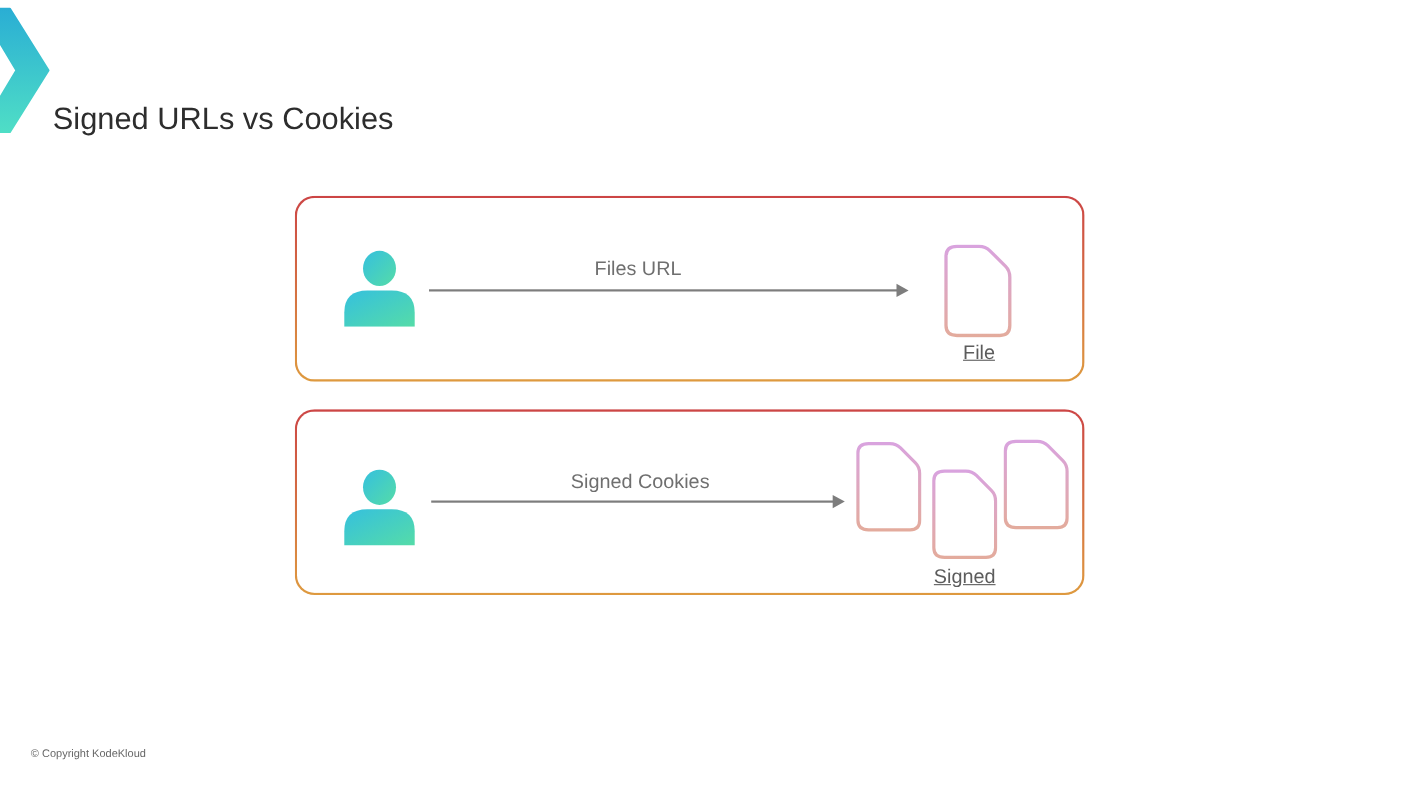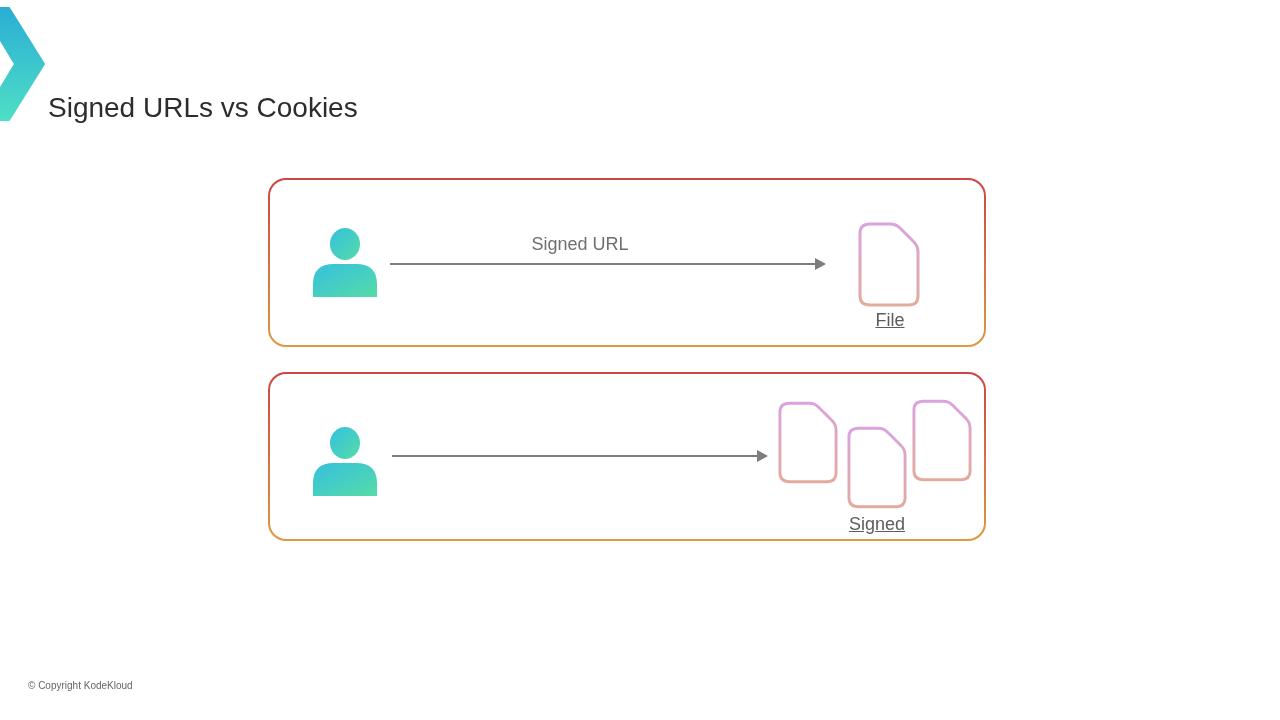--- a/index.html
+++ b/index.html
@@ -126,35 +126,36 @@
 
   <h1 class="title">Signed URLs vs Cookies</h1>
 
   <div class="panel panel-1"></div>
 
   <svg class="person person-1" width="66" height="70" viewBox="0 0 66 70">
     <ellipse cx="33" cy="17" rx="15" ry="16" fill="url(#gradPerson)"></ellipse>
     <path d="M1 70 V57 Q1 37 22 37 H44 Q65 37 65 57 V70 Z" fill="url(#gradPerson)"></path>
   </svg>
 
-  <div class="arrow-label arrow-label-1">Signed URL</div>
+  <div class="arrow-label arrow-label-1">Files URL</div>
   <div class="arrow-line arrow-line-1"></div>
 
   <svg class="file-icon file-icon-1" width="62" height="85" viewBox="0 0 62 85">
     <path d="M12 2 H32 Q38 2 42 6 L56 20 Q60 24 60 30 V74 Q60 83 51 83 H12 Q2 83 2 74 V11 Q2 2 12 2 Z" fill="none" stroke="url(#gradFile)" stroke-width="3" stroke-linejoin="round"></path>
   </svg>
   <div class="file-label file-label-1">File</div>
 
   <div class="panel panel-2"></div>
 
   <svg class="person person-2" width="66" height="70" viewBox="0 0 66 70">
     <ellipse cx="33" cy="17" rx="15" ry="16" fill="url(#gradPerson)"></ellipse>
     <path d="M1 70 V57 Q1 37 22 37 H44 Q65 37 65 57 V70 Z" fill="url(#gradPerson)"></path>
   </svg>
 
+  <div class="arrow-label arrow-label-2">Signed Cookies</div>
   <div class="arrow-line arrow-line-2"></div>
 
   <svg class="file-icon file-icon-2a" width="60" height="87" viewBox="0 0 62 85">
     <path d="M12 2 H32 Q38 2 42 6 L56 20 Q60 24 60 30 V74 Q60 83 51 83 H12 Q2 83 2 74 V11 Q2 2 12 2 Z" fill="none" stroke="url(#gradFile)" stroke-width="3" stroke-linejoin="round"></path>
   </svg>
   <svg class="file-icon file-icon-2b" width="60" height="87" viewBox="0 0 62 85">
     <path d="M12 2 H32 Q38 2 42 6 L56 20 Q60 24 60 30 V74 Q60 83 51 83 H12 Q2 83 2 74 V11 Q2 2 12 2 Z" fill="none" stroke="url(#gradFile)" stroke-width="3" stroke-linejoin="round"></path>
   </svg>
   <svg class="file-icon file-icon-2c" width="60" height="87" viewBox="0 0 62 85">
     <path d="M12 2 H32 Q38 2 42 6 L56 20 Q60 24 60 30 V74 Q60 83 51 83 H12 Q2 83 2 74 V11 Q2 2 12 2 Z" fill="none" stroke="url(#gradFile)" stroke-width="3" stroke-linejoin="round"></path>

